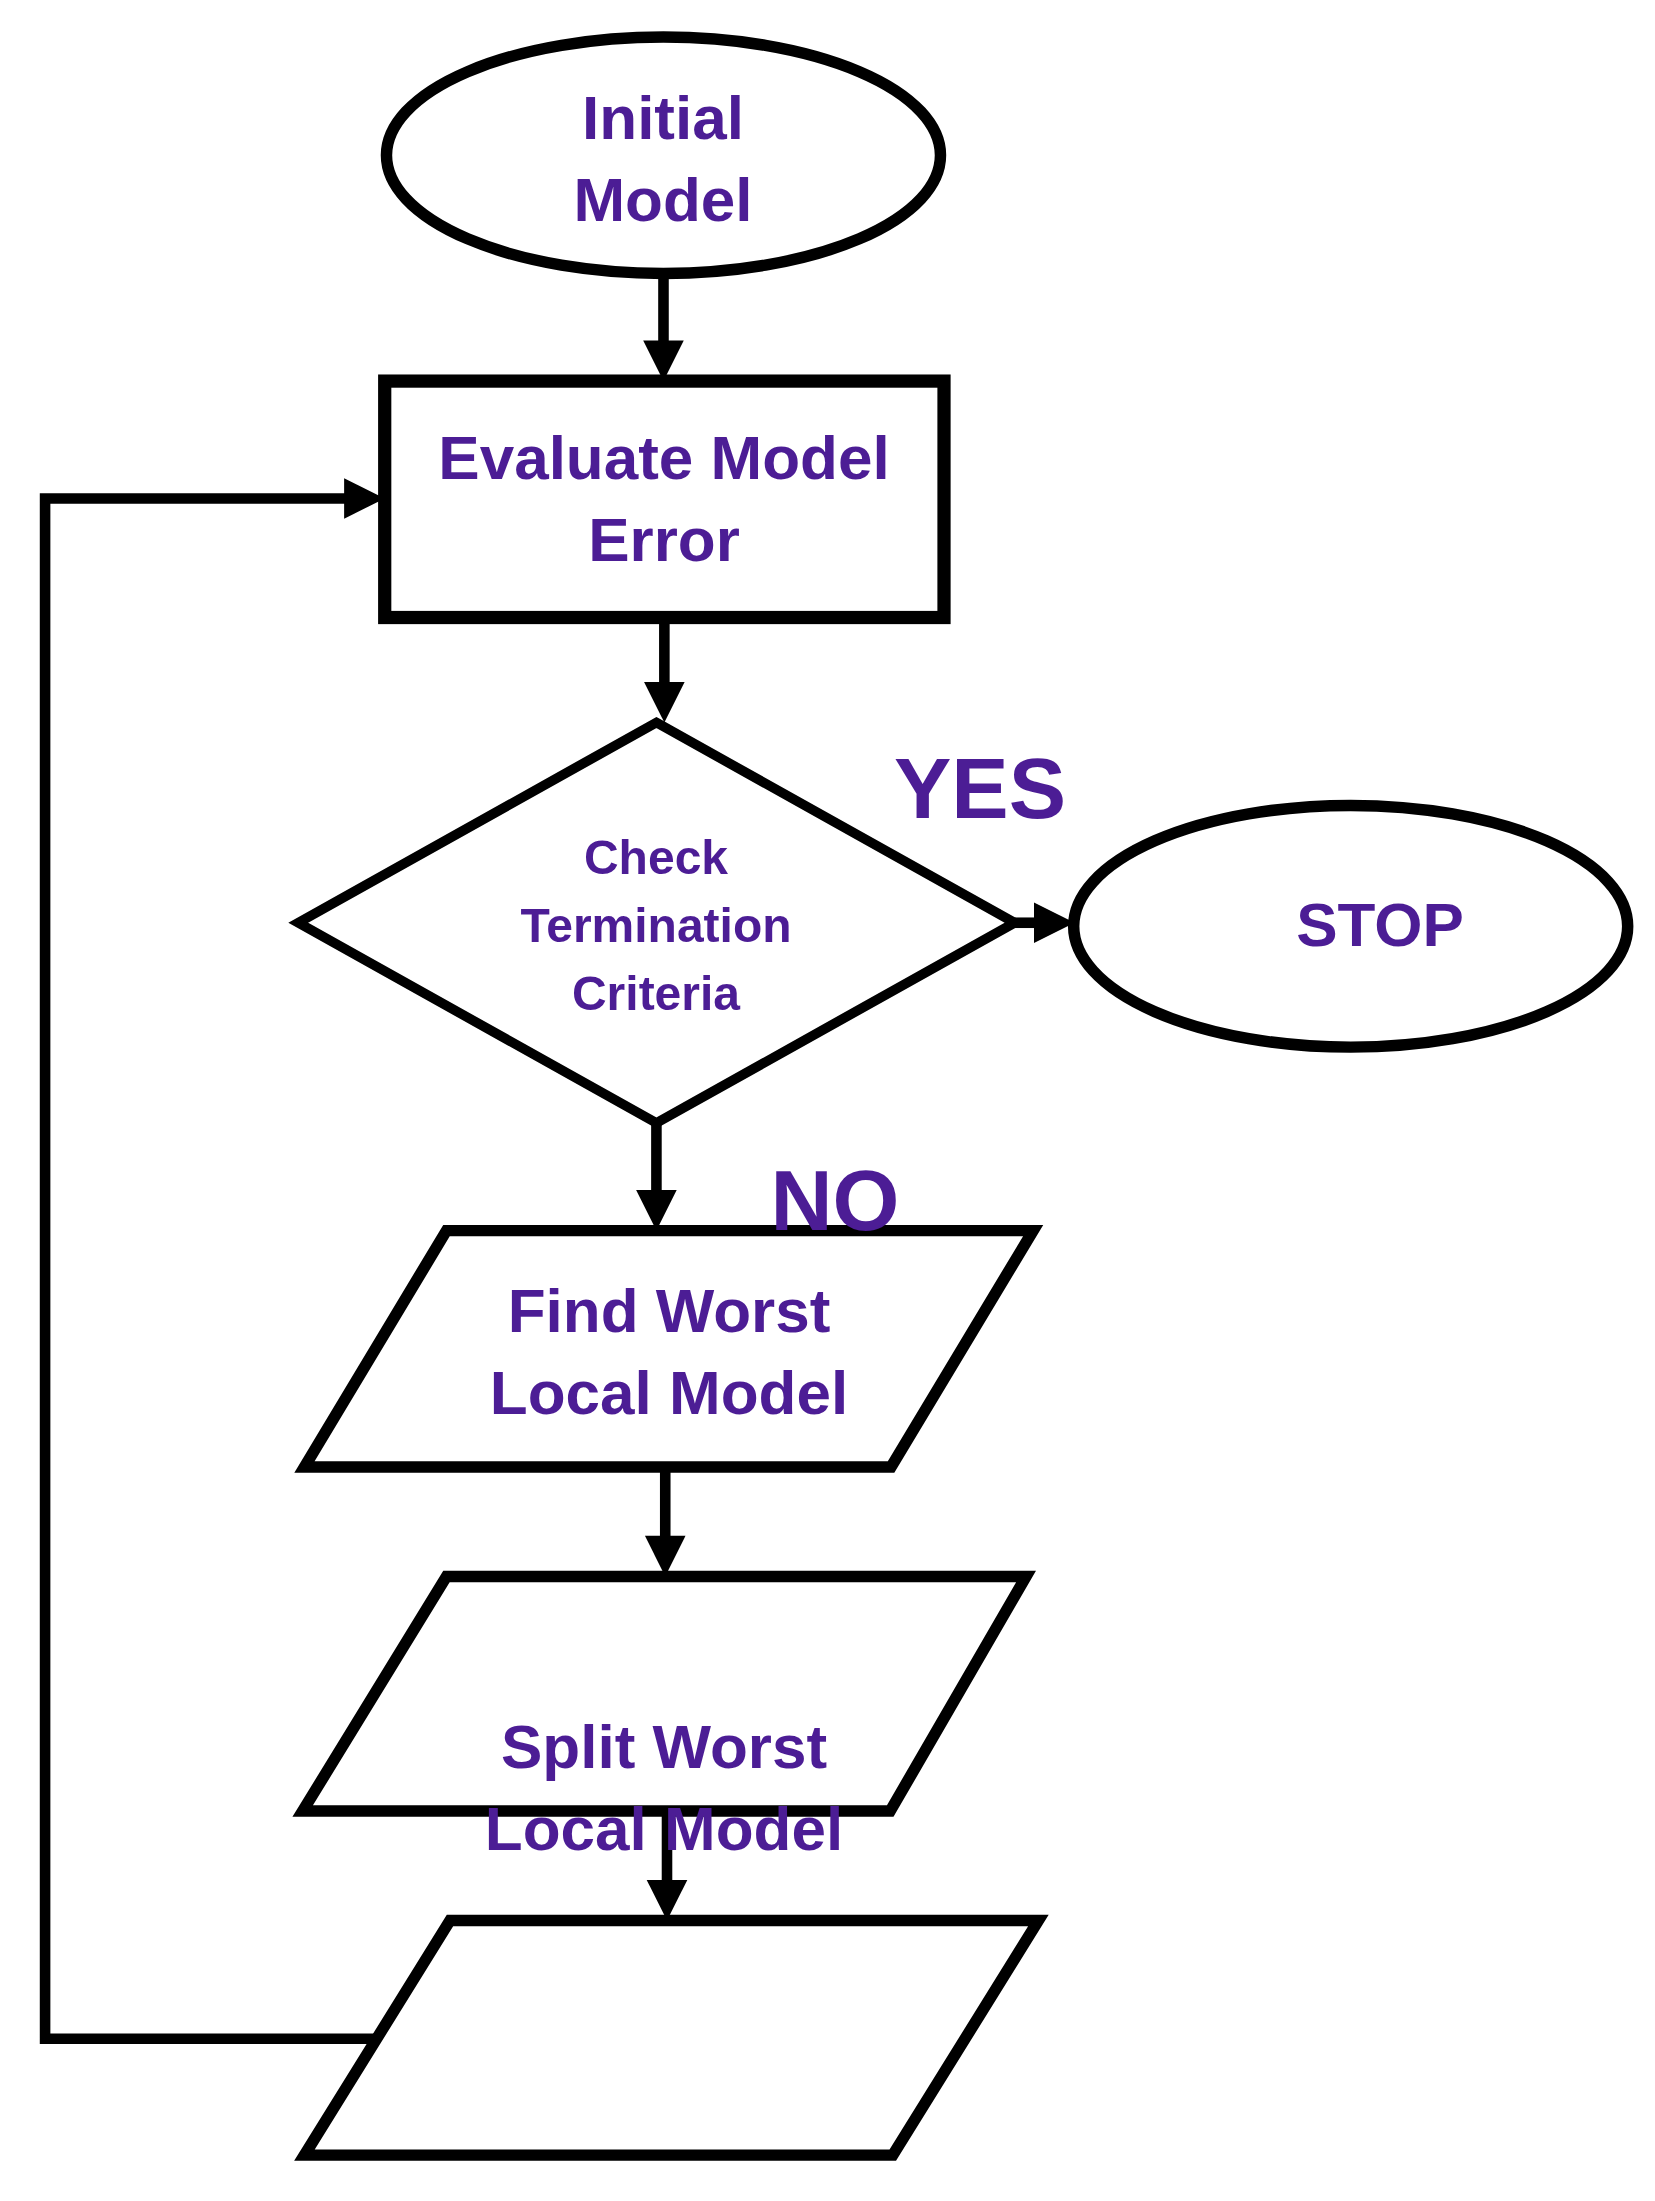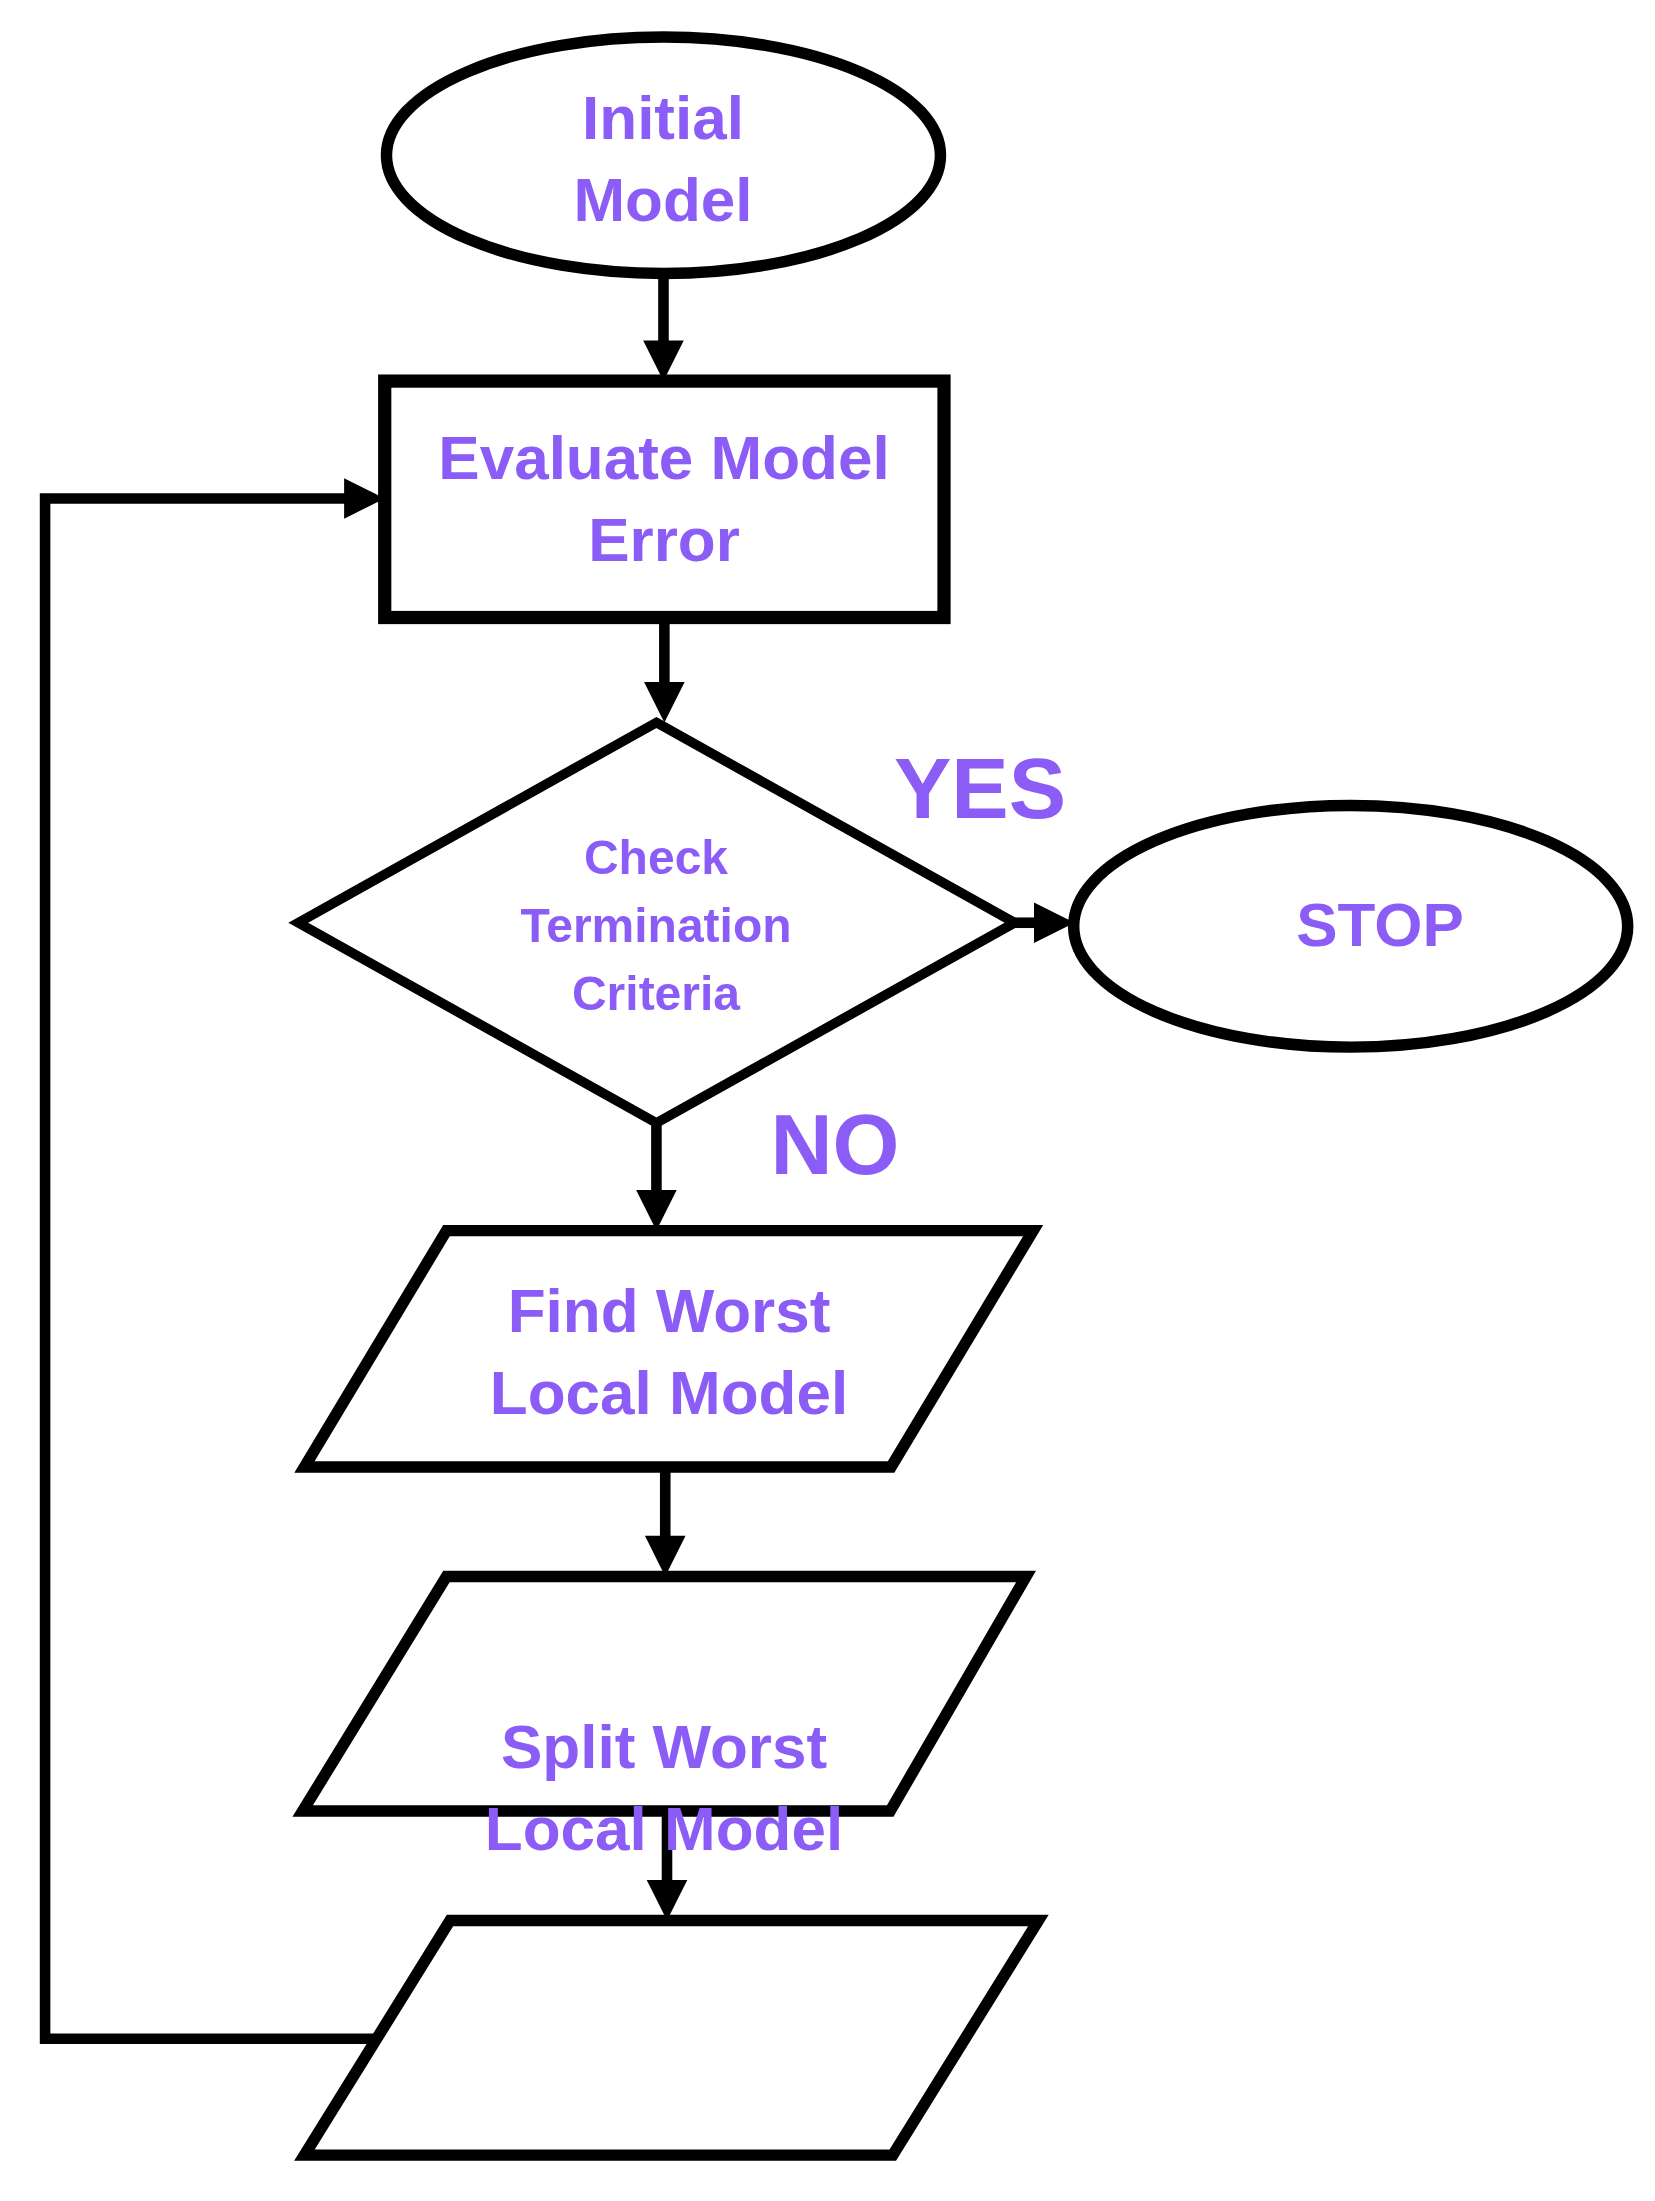--- a/index.html
+++ b/index.html
@@ -19,21 +19,21 @@
     position: absolute;
     left: 0;
     top: 0;
   }
   .label {
     position: absolute;
     transform: translate(-50%, -50%);
     text-align: center;
     white-space: pre-line;
     font-weight: 700;
-    color: #8b5cf6;
+    color: #4c1d95;
   }
   .label-main {
     font-size: 62px;
     line-height: 1.32;
   }
   .label-small {
     font-size: 48px;
     line-height: 1.42;
   }
   .label-edge {
@@ -112,16 +112,16 @@
 
   <div class="label label-main" style="left:669px; top:1352px;">Find Worst
 Local Model</div>
 
   <div class="label label-main" style="left:664px; top:1788px;">Split Worst
 Local Model</div>
 
 
   <div class="label label-edge" style="left:980px; top:788px;">YES</div>
 
-  <div class="label label-edge" style="left:835px; top:1144px;">NO</div>
+  <div class="label label-edge" style="left:835px; top:1200px;">NO</div>
 
 </div>
 
 
 </body></html>

